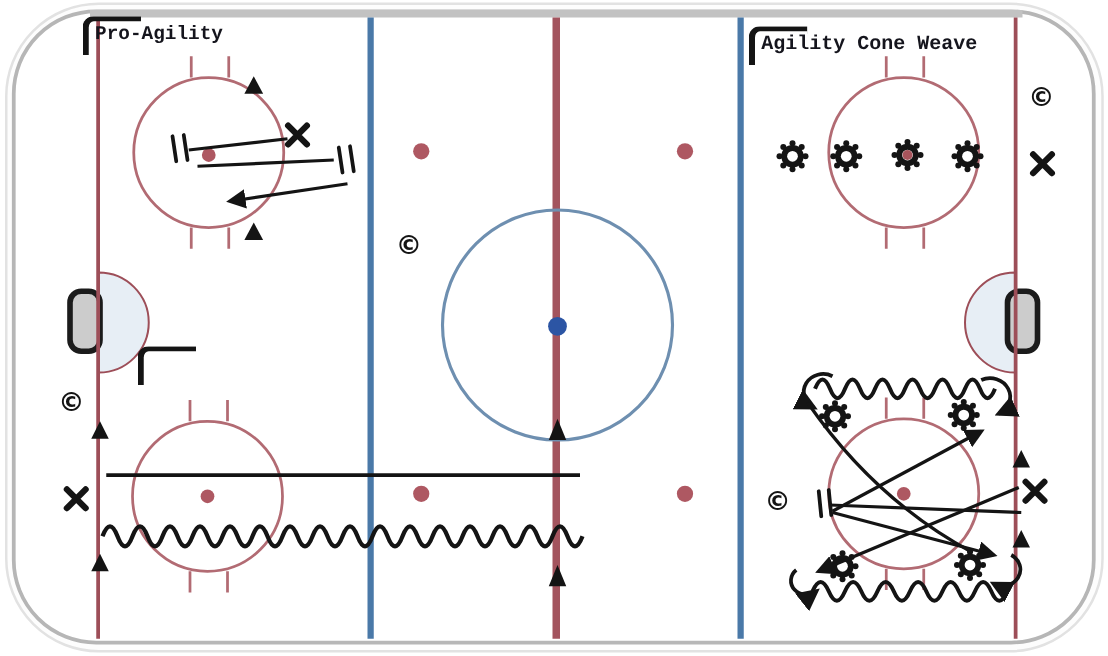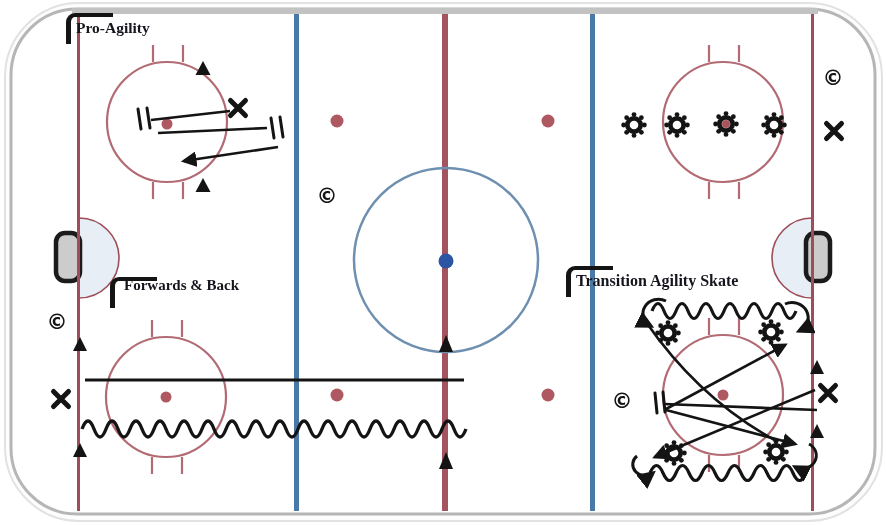--- a/index.html
+++ b/index.html
@@ -1,20 +1,20 @@
 <!DOCTYPE html>
 <html><head>
 <meta charset="utf-8">
 <style>
   html,body{margin:0;padding:0;background:#ffffff;}
   .stage{position:relative;width:886px;height:525px;background:#ffffff;overflow:hidden;
          font-family:"DejaVu Sans",sans-serif;}
   svg{position:absolute;left:0;top:0;}
   .drill-label{position:absolute;font-weight:bold;color:#15151d;white-space:nowrap;
-               font-family:Liberation Serif, serif;}
+               font-family:Liberation Mono, monospace;}
   .drill-label .bracket{position:absolute;left:0;top:0;width:42px;height:27px;
                border-left:5px solid #141414;border-top:4px solid #141414;
                border-top-left-radius:9px;}
   .drill-label .label-text{display:block;padding:6px 0 0 10px;line-height:17px;}
   .drill-label .label-text2{display:block;padding:0 0 0 14px;line-height:17px;}
   .coach-mark{font:bold 21px "DejaVu Sans",sans-serif;fill:#141414;}
 </style>
 </head>
 <body>
 
@@ -128,24 +128,23 @@
   <path d="M-7.5,-7.5 L7.5,7.5 M7.5,-7.5 L-7.5,7.5" transform="translate(828,393)" stroke="#141414" stroke-width="5" stroke-linecap="round"></path>
   <polygon points="817,360 810,374 824,374" fill="#141414"></polygon>
   <polygon points="817,424 810,438 824,438" fill="#141414"></polygon>
 </svg>
 
 <div class="drill-label" style="left:66px;top:13px;font-size:15.5px">
   <span class="bracket"></span>
   <span class="label-text">Pro-Agility</span>
 </div>
 
+<div class="drill-label" style="left:599px;top:21px;font-size:16px">
+  <span class="bracket"></span>
+  <span class="label-text">Agility Cone Weave</span>
+</div>
 
 <div class="drill-label" style="left:110px;top:277px;font-size:15px">
   <span class="bracket"></span>
-  <span class="label-text2">Forwards &amp; Back</span>
 </div>
 
-<div class="drill-label" style="left:566px;top:266px;font-size:16px">
-  <span class="bracket"></span>
-  <span class="label-text">Transition Agility Skate</span>
-</div>
 
 </div>
 
 </body></html>

